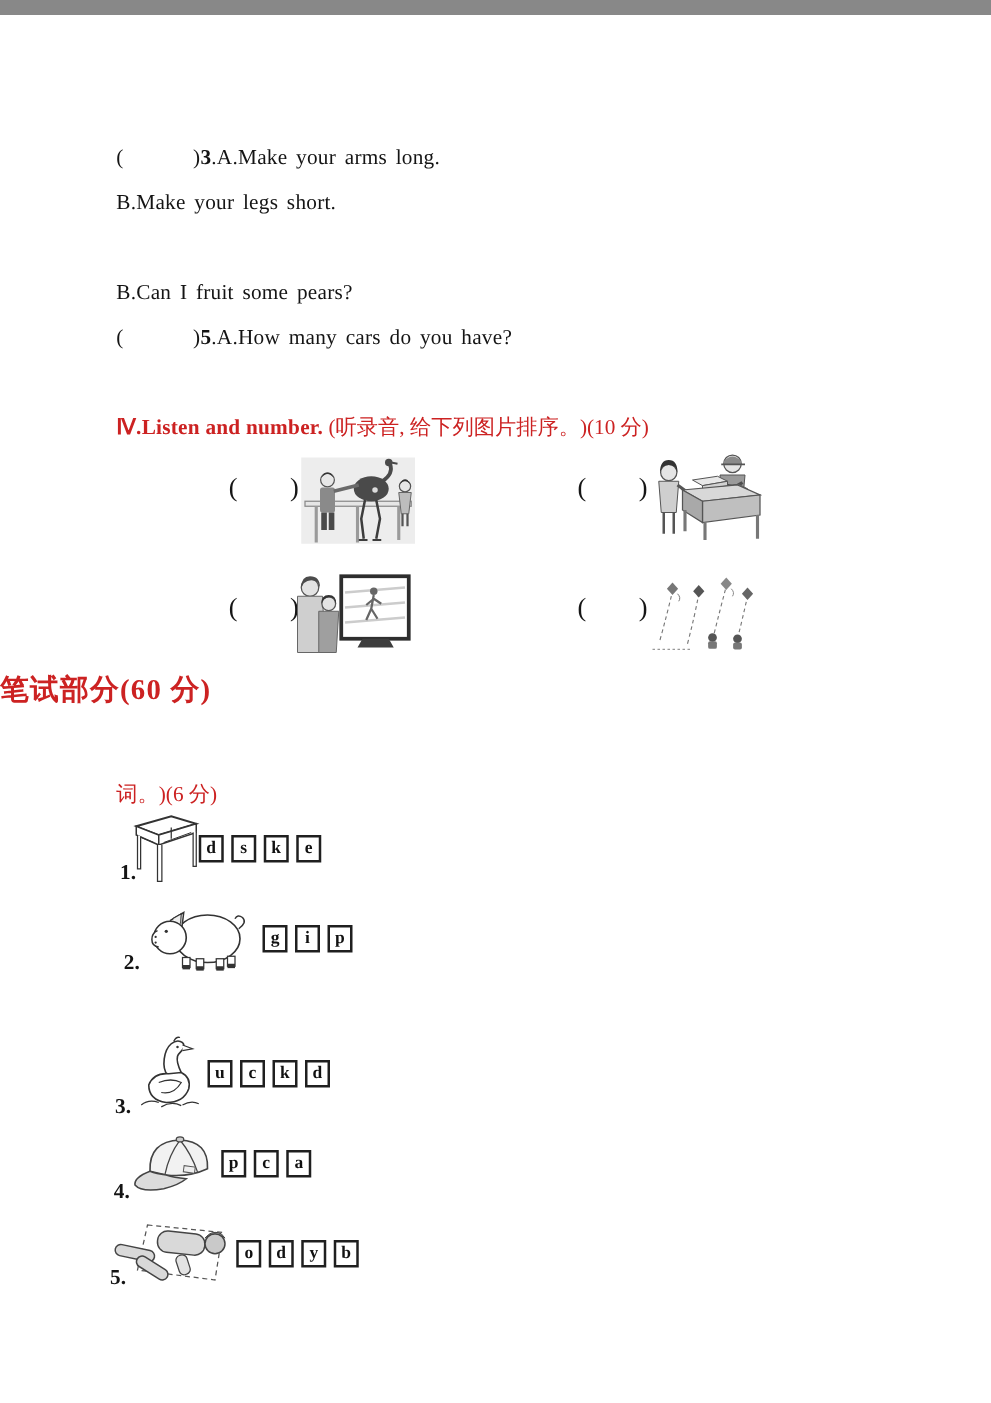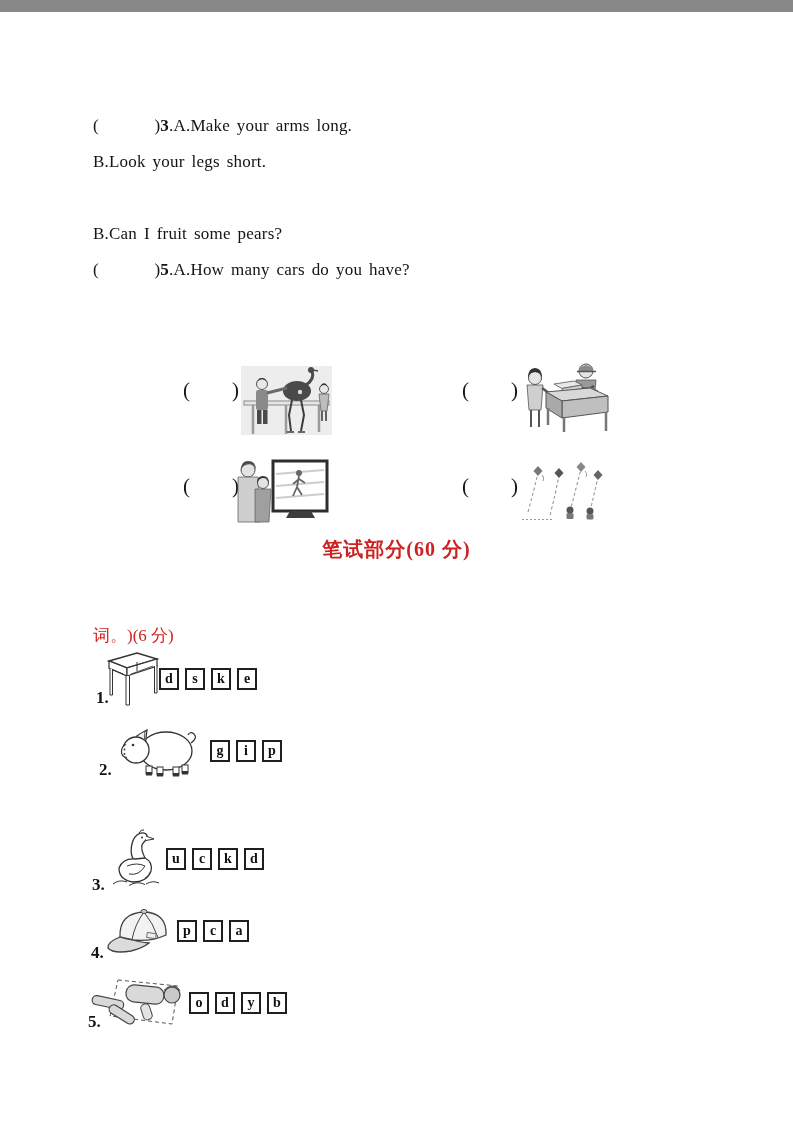--- a/index.html
+++ b/index.html
@@ -12,42 +12,43 @@
   .opt-line {
     left:93px; font-size:17px; color:#141414; white-space:pre;
     word-spacing:2.5px; letter-spacing:.2px;
   }
   .opt-line b { font-weight:bold; }
   .red { color:#cc2222; }
   .sec-head { left:93px; font-size:17px; white-space:pre; }
   .sec-head .bold { font-weight:bold; letter-spacing:.2px; }
   .blank-paren { font-size:21px; color:#161616; white-space:pre; }
   .written-title {
-    left:0; width:793px; text-align:center;
-    font-size:20px; font-weight:bold; letter-spacing:1px;
+    left:0; width:793px; text-align:left;
+    font-size:23px; font-weight:bold; letter-spacing:1px;
   }
   .letter-row { display:flex; gap:6px; }
   .letter-box {
     width:20px; height:22px; border:2px solid #1f1f1f; background:#fff;
     display:flex; align-items:center; justify-content:center;
     font-size:14px; font-weight:bold; color:#111;
   }
   .item-num { font-size:17px; font-weight:bold; color:#141414; }
   svg { display:block; }
 </style>
 </head>
 <body>
 
 <div class="page">
 
   <div class="abs opt-line" style="top:104px"><span>(        )</span><b>3</b><span>.A.Make your arms long.</span></div>
-  <div class="abs opt-line" style="top:140px"><span></span><b></b><span>B.Look your legs short.</span></div>
+  <div class="abs opt-line" style="top:140px"><span></span><b></b><span>B.Make your legs short.</span></div>
   <div class="abs opt-line" style="top:212px"><span></span><b></b><span>B.Can I fruit some pears?</span></div>
   <div class="abs opt-line" style="top:248px"><span>(        )</span><b>5</b><span>.A.How many cars do you have?</span></div>
 
+  <div class="abs sec-head red" style="top:318px"><span class="bold">Ⅳ.Listen and number.</span><span> (听录音, 给下列图片排序。)(10 分)</span></div>
 
   <div class="abs blank-paren" style="left:183px; top:366px">(        )</div>
   <div class="abs" style="left:240px; top:351px">
     <svg width="93" height="75" viewBox="0 0 93 75">
       <rect x="1" y="3" width="91" height="69" fill="#ededed"></rect>
       <rect x="4" y="38" width="85" height="4" fill="#e6e6e6" stroke="#8a8a8a" stroke-width="1"></rect>
       <line x1="13" y1="42" x2="13" y2="71" stroke="#9a9a9a" stroke-width="2.5"></line>
       <line x1="46" y1="42" x2="46" y2="71" stroke="#9a9a9a" stroke-width="2.5"></line>
       <line x1="79" y1="42" x2="79" y2="69" stroke="#9a9a9a" stroke-width="2.5"></line>
       <ellipse cx="57" cy="28" rx="14" ry="10" fill="#4a4a4a"></ellipse>

